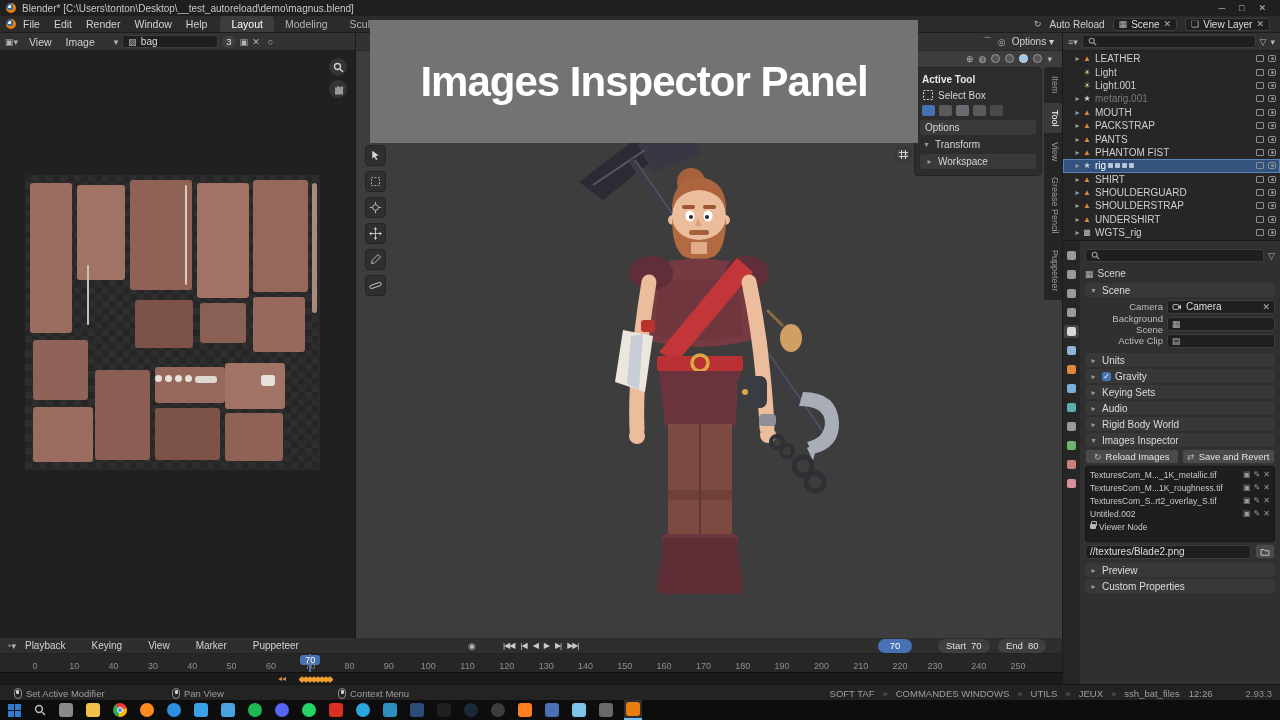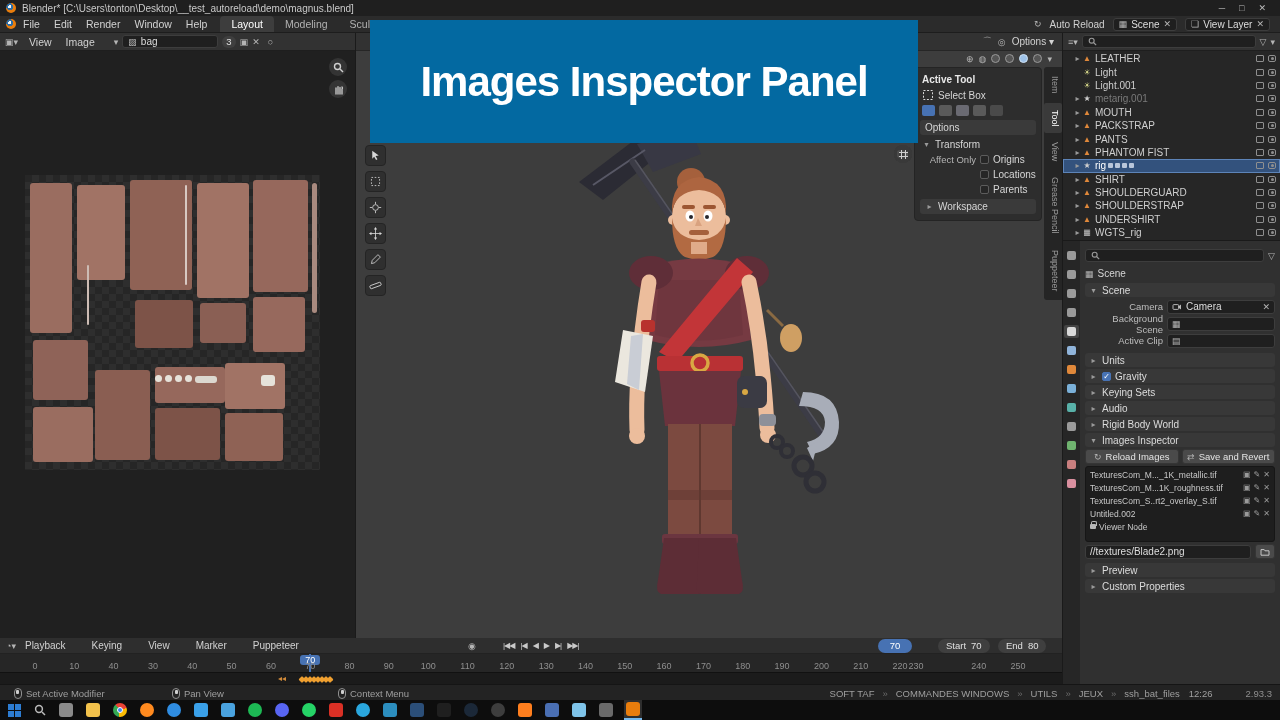--- a/index.html
+++ b/index.html
@@ -117,21 +117,21 @@
   .mb-left i{left:1px}.mb-mid i{left:2px}.mb-right i{right:1px}
   #sb-right{position:absolute;right:8px;top:0;height:16px;display:flex;align-items:center;gap:9px}
   #taskbar{position:absolute;left:0;top:700px;width:1280px;height:20px;background:#0d0d0d;
            display:flex;align-items:center;gap:9px;padding:0 6px}
   .app{width:14px;height:14px;border-radius:3px;flex:none}
   .app-wrap{display:flex;align-items:center;justify-content:center;height:20px;padding:0 2px}
   .app-active{background:#2e2e2e;border-bottom:2px solid #76b9ed}
   .win{display:grid;grid-template-columns:6px 6px;grid-template-rows:6px 6px;gap:1px}
   .win b{background:#2d7dd2;display:block}
   
-  #banner{position:absolute;left:370px;top:20px;width:548px;height:123px;background:#0369a1;z-index:40;
+  #banner{position:absolute;left:370px;top:20px;width:548px;height:123px;background:#737373;z-index:40;
           display:flex;flex-direction:column;align-items:center;justify-content:center;gap:4px}
   #banner-title{font-size:42px;font-weight:bold;color:#ffffff;letter-spacing:-1px;white-space:nowrap}
   #banner-sub{font-size:25px;font-weight:bold;color:#ffffff;white-space:nowrap}
 </style>
 </head>
 <body>
 
 <div id="app">
 
   <div id="titlebar">
@@ -390,37 +390,20 @@
         <span style="width:13px;height:11px;background:#5a5a5a;border-radius:2px"></span>
         <span style="width:13px;height:11px;background:#4a4a4a;border-radius:2px"></span>
       </div>
       <div class="tp-bar">
         <span>Options</span>
       </div>
       <div class="tp-row">
         <span class="arrow">▾</span>
         <span>Transform</span>
       </div>
-      <div id="affect-rows">
-          <div class="tp-row">
-            <span style="width: 54px; text-align: right; color: rgb(181, 181, 181); font-size: 9.5px; flex: 0 0 auto;">Affect Only</span>
-            <span class="chk"></span>
-            <span>Origins</span>
-          </div>
-          <div class="tp-row">
-            <span style="width: 54px; text-align: right; color: rgb(181, 181, 181); font-size: 9.5px; flex: 0 0 auto;"></span>
-            <span class="chk"></span>
-            <span>Locations</span>
-          </div>
-          <div class="tp-row">
-            <span style="width: 54px; text-align: right; color: rgb(181, 181, 181); font-size: 9.5px; flex: 0 0 auto;"></span>
-            <span class="chk"></span>
-            <span>Parents</span>
-          </div>
-        </div>
       <div class="tp-bar">
         <span class="arrow">▸</span>
         <span>Workspace</span>
       </div>
     </div>
     <div id="vtabs">
         <div class="vtab">Item</div>
         <div class="vtab active">Tool</div>
         <div class="vtab">View</div>
         <div class="vtab">Grease Pencil</div>
@@ -786,21 +769,21 @@
         <span class="tick" style="left: 546.16px;">130</span>
         <span class="tick" style="left: 585.48px;">140</span>
         <span class="tick" style="left: 624.8px;">150</span>
         <span class="tick" style="left: 664.12px;">160</span>
         <span class="tick" style="left: 703.44px;">170</span>
         <span class="tick" style="left: 742.76px;">180</span>
         <span class="tick" style="left: 782.08px;">190</span>
         <span class="tick" style="left: 821.4px;">200</span>
         <span class="tick" style="left: 860.72px;">210</span>
         <span class="tick" style="left: 900.04px;">220</span>
-        <span class="tick" style="left: 916px;">230</span>
+        <span class="tick" style="left: 935px;">230</span>
         <span class="tick" style="left: 978.68px;">240</span>
         <span class="tick" style="left: 1018px;">250</span>
       </div>
   </div>
   <div id="keystrip">
     <span style="position:absolute;left:278px;top:1px;color:#d08a3a;font-size:8px">◂◂</span>
   <span class="kdot" style="left: 302.376px;"></span>
       <span class="kdot" style="left: 306.308px;"></span>
       <span class="kdot" style="left: 310.24px;"></span>
       <span class="kdot" style="left: 314.172px;"></span>

